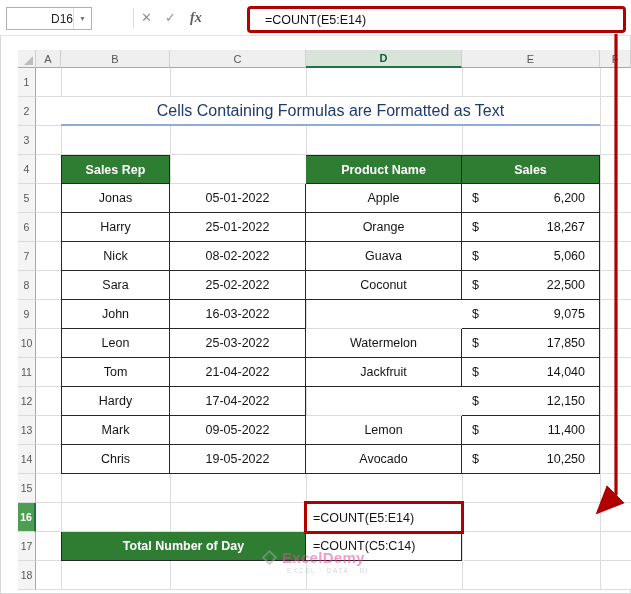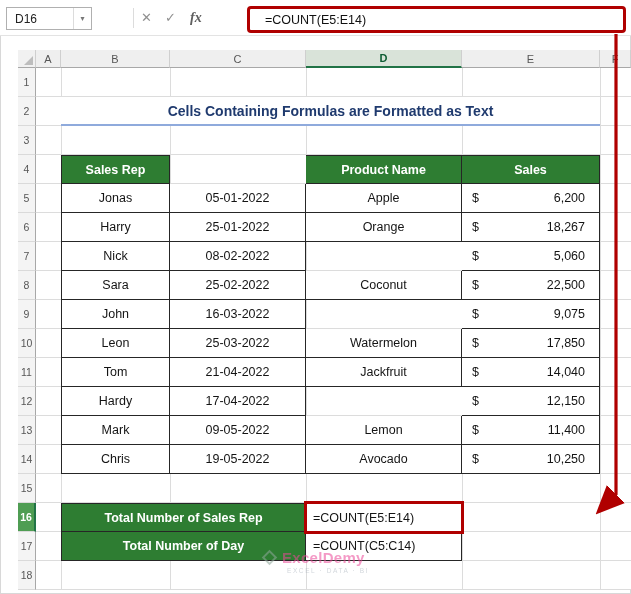--- a/index.html
+++ b/index.html
@@ -7,21 +7,21 @@
   body { width:631px; height:594px; font-family:"Liberation Sans", sans-serif; }
 
   .screen { position:relative; width:631px; height:594px; background:#fff; overflow:hidden;
             box-shadow: inset 0 0 0 1px #d8d8d8; }
 
   
   .toolbar { position:absolute; left:0; top:0; width:631px; height:36px; background:#fff;
              border-bottom:1px solid #e3e3e3; }
   .name-box { position:absolute; left:6px; top:7px; width:86px; height:23px; border:1px solid #b0b0b0;
               background:#fff; display:flex; align-items:center; font-size:12px; color:#222; }
-  .nb-text { padding-left:8px; flex:1; }
+  .nb-text { padding-left:8px; flex:1;text-align:right; }
   .nb-arrow { width:18px; height:100%; border-left:1px solid #dcdcdc; color:#777; font-size:8px;
               display:flex; align-items:center; justify-content:center; }
   .tb-sep { position:absolute; left:133px; top:8px; width:1px; height:20px; background:#dcdcdc; }
   .tb-ic { position:absolute; top:0; height:36px; line-height:36px; font-size:13px; color:#909090; }
   .ic-cancel { left:141px; }
   .ic-enter  { left:165px; }
   .ic-fx { left:190px; font-family:"Liberation Serif", serif; font-style:italic; font-weight:bold;
            color:#5f5f5f; font-size:14px; }
   .formula-box { position:absolute; left:247px; top:6px; width:379px; height:27px;
                  border:3px solid var(--accent_red,#b00000); border-radius:4px; background:#fff;
@@ -53,21 +53,21 @@
   .ch-sel { background:#d9e3d9; border-bottom:2px solid var(--sel_green,#217346);
             color:#0e5c33; font-weight:bold; }
 
   .rh { grid-column:1; background:#f4f4f4; border-right:1px solid #a8a8a8; border-bottom:1px solid #dadada;
         font-size:10.5px; color:#565656; display:flex; align-items:center; justify-content:center; }
   .rh-sel { background:#4f9d53; color:#fff; font-weight:bold;
             border-right:2px solid var(--sel_green,#217346); }
 
   .title-cell { grid-column:3 / span 4; grid-row:3; background:#fff;
                 display:flex; align-items:center; justify-content:center;
-                font-weight:bold; font-size:14px; color:var(--title_blue,#1f3a6e);
+                font-weight:normal; font-size:16px; color:var(--title_blue,#1f3a6e);
                 border-bottom:2px solid var(--title_underline,#8faadc); }
 
   .th { background:var(--header_green,#2e7d32); color:#fff; font-weight:bold; font-size:12.5px;
         border-right:1px solid #262626; border-bottom:1px solid #262626;
         display:flex; align-items:center; justify-content:center; }
   .td { background:#fff; font-size:12.5px; color:#141414;
         border-right:1px solid #262626; border-bottom:1px solid #262626;
         display:flex; align-items:center; justify-content:center; }
   .sales { justify-content:space-between; padding:0 14px 0 10px; }
 
@@ -160,20 +160,21 @@
     <div class="td c3 lb" style="grid-row:7">Harry</div>
     <div class="td c4" style="grid-row:7">25-01-2022</div>
     <div class="td c5" style="grid-row:7">Orange</div>
     <div class="td c6 sales" style="grid-row:7">
       <span>$</span>
       <span>18,267</span>
     </div>
 
     <div class="td c3 lb" style="grid-row:8">Nick</div>
     <div class="td c4" style="grid-row:8">08-02-2022</div>
+    <div class="td c5" style="grid-row:8">Guava</div>
     <div class="td c6 sales" style="grid-row:8">
       <span>$</span>
       <span>5,060</span>
     </div>
 
     <div class="td c3 lb" style="grid-row:9">Sara</div>
     <div class="td c4" style="grid-row:9">25-02-2022</div>
     <div class="td c5" style="grid-row:9">Coconut</div>
     <div class="td c6 sales" style="grid-row:9">
       <span>$</span>
@@ -219,21 +220,20 @@
     </div>
 
     <div class="td c3 lb" style="grid-row:15">Chris</div>
     <div class="td c4" style="grid-row:15">19-05-2022</div>
     <div class="td c5" style="grid-row:15">Avocado</div>
     <div class="td c6 sales" style="grid-row:15">
       <span>$</span>
       <span>10,250</span>
     </div>
 
-    <div class="sum-label lb tt" style="grid-row:17">Total Number of Sales Rep</div>
     <div class="fcell tt sel-red" style="grid-row:17">=COUNT(E5:E14)</div>
 
     <div class="sum-label lb" style="grid-row:18">Total Number of Day</div>
     <div class="fcell" style="grid-row:18">=COUNT(C5:C14)</div>
   </div>
 
   <div class="watermark">
     <div class="wm-row">
       <span class="wm-logo"></span>
       <span class="wm-brand">ExcelDemy</span>

